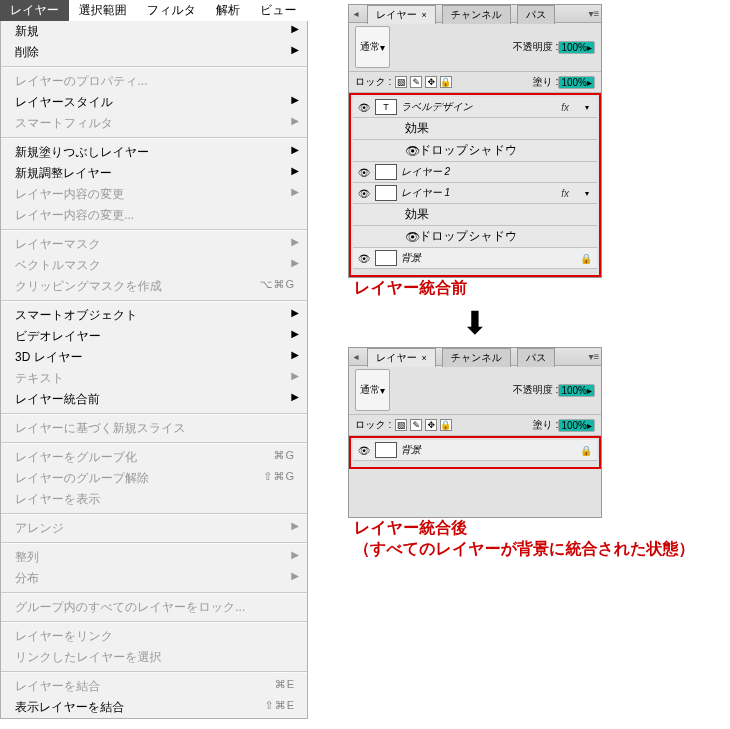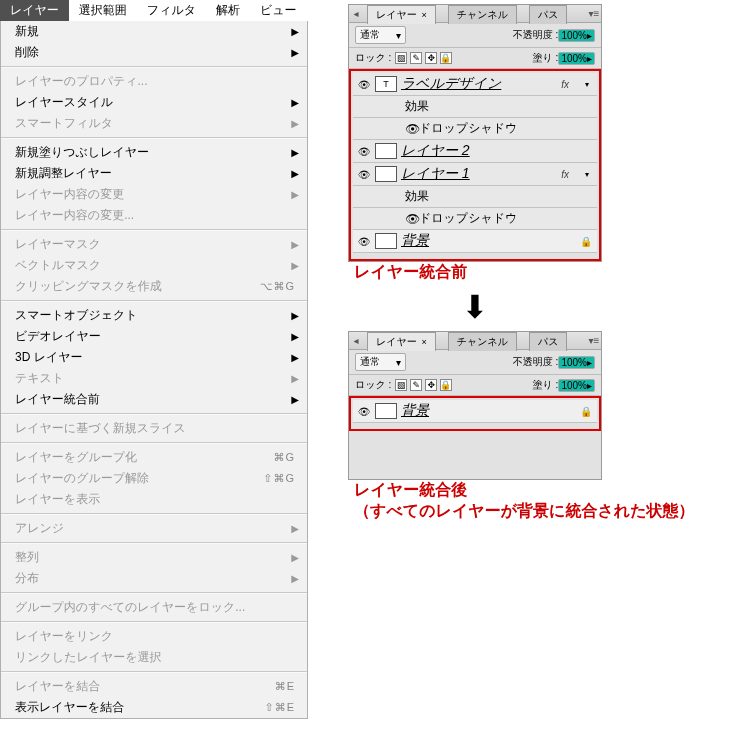--- a/index.html
+++ b/index.html
@@ -18,21 +18,21 @@
   .menubar { display: flex; font-size: 12px; }
   .menubar div { padding: 2px 10px; }
   .menubar .sel { background: #505050; color: #fff; }
   .menu {
     width: 308px;
     background: #f1f1f1;
     border: 1px solid #b0b0b0;
     border-top: none;
   }
   .mi {
-    display: flex; align-items: center;
+    display: flex; align-items: flex-start;
     padding: 2px 8px 2px 14px;
     font-size: 12px;
     position: relative;
   }
   .mi.disabled { color: #9a9a9a; }
   .mi .label { flex: 1; }
   .mi .arrow { margin-left: 6px; font-size: 10px; }
   .mi .sc { color: #888; margin-right: 4px; letter-spacing: 1px; font-size: 11px; }
   .menu .sep {
     height: 0; border-top: 1px solid #c8c8c8;
@@ -47,58 +47,58 @@
     background: #dedede;
     border: 1px solid #9a9a9a;
     font-size: 10px;
   }
   .panel-top {
     display: flex; align-items: center;
     background: linear-gradient(#e4e4e4,#d2d2d2);
     border-bottom: 1px solid #a6a6a6;
     height: 18px;
   }
-  .tabs { display: flex; gap: 12px; flex: 1; margin-left: 4px; }
+  .tabs { display: flex; gap: 6px; flex: 1; margin-left: 4px; }
   .tab {
     padding: 2px 8px; font-size: 10px;
     background: #cfcfcf; border: 1px solid #9a9a9a; border-bottom: none;
     margin-top: 2px;
   }
   .tab.active { background: #e8e8e8; }
   .tab-close { font-size: 9px; margin-left: 2px; }
   .mini-btn { width: 14px; text-align: center; color: #555; }
   .opts-row {
     display: flex; align-items: center; padding: 3px 6px;
     border-bottom: 1px solid #bdbdbd;
     background: #e2e2e2;
     font-size: 10px;
   }
   .select {
-    display: flex; align-items: center; gap: 16px;
+    display: flex; align-items: center; gap: 0;
     border: 1px solid #aaa; background: #f5f5f5;
-    padding: 1px 4px; border-radius: 2px;
+    padding: 13px 4px; border-radius: 2px;
   }
   .spacer { flex: 1; }
   .pct {
     display: inline-flex; align-items: center;
     border: 1px solid #aaa; background: #14b8a6;
     padding: 0 2px; border-radius: 2px;
   }
   .lock-icons { display: flex; gap: 3px; margin-left: 4px; align-items: center; }
   .lock-box { width: 12px; height: 12px; border: 1px solid #888; background: #fff; display:flex;align-items:center;justify-content:center;font-size:9px;}
   .layer-stack { border: 2px solid #d00; padding: 2px 2px 6px 2px; background: #e2e2e2; }
   .layer-row {
     display: flex; align-items: center;
     background: #e8e8e8; border-bottom: 1px solid #c2c2c2;
     padding: 2px 4px;
   }
   .layer-row.bg { background: #efefef; }
   .eye { width: 14px; text-align: center; }
   .thumb { width: 22px; height: 16px; border: 1px solid #555; background: #fff; margin: 0 4px; display:flex;align-items:center;justify-content:center;font-size:9px;}
-  .lname { flex: 1; font-style: italic; font-size: 14px; text-decoration: underline; }
+  .lname { flex: 1; font-style: italic; font-size: 10px; }
   .fx { font-style: italic; color: #444; margin-right: 16px; }
   .tri { font-size: 8px; margin-right: 4px; }
   .sub { padding-left: 52px; font-size: 12px; }
   .caption { color: #c00; font-weight: bold; font-size: 16px; margin-left: 6px; }
   .big-arrow { font-size: 32px; color: #000; text-align: center; width: 254px; line-height: 1; }
 
   
   .panel-group { display: flex; flex-direction: column; align-items: flex-start; }
 </style>
 </head>

